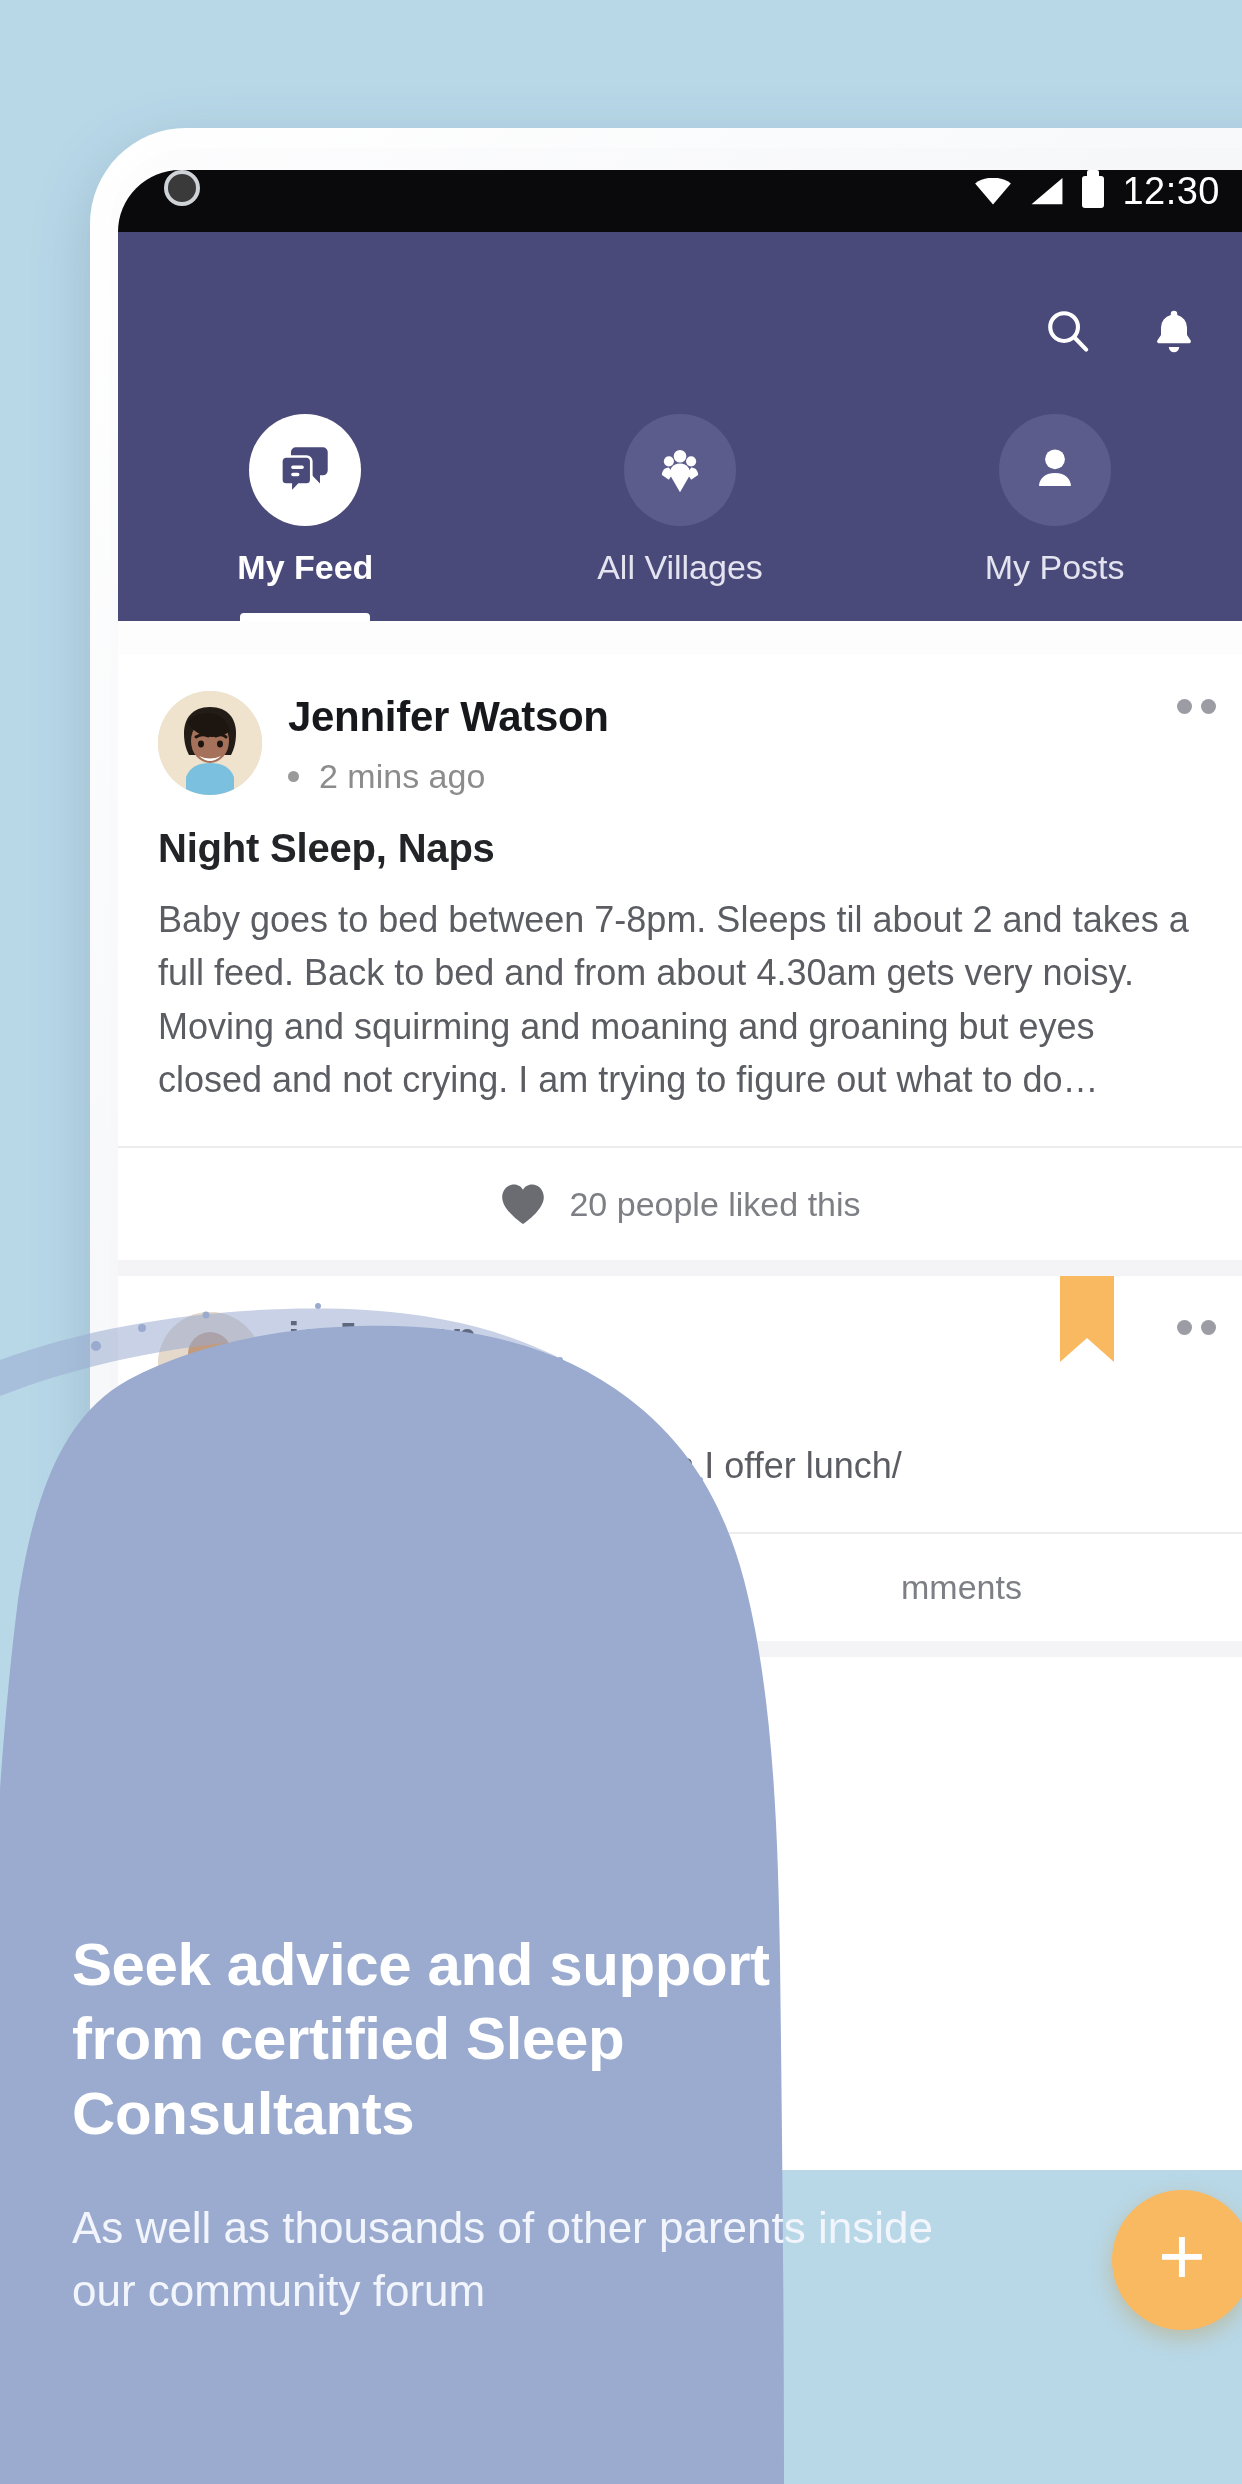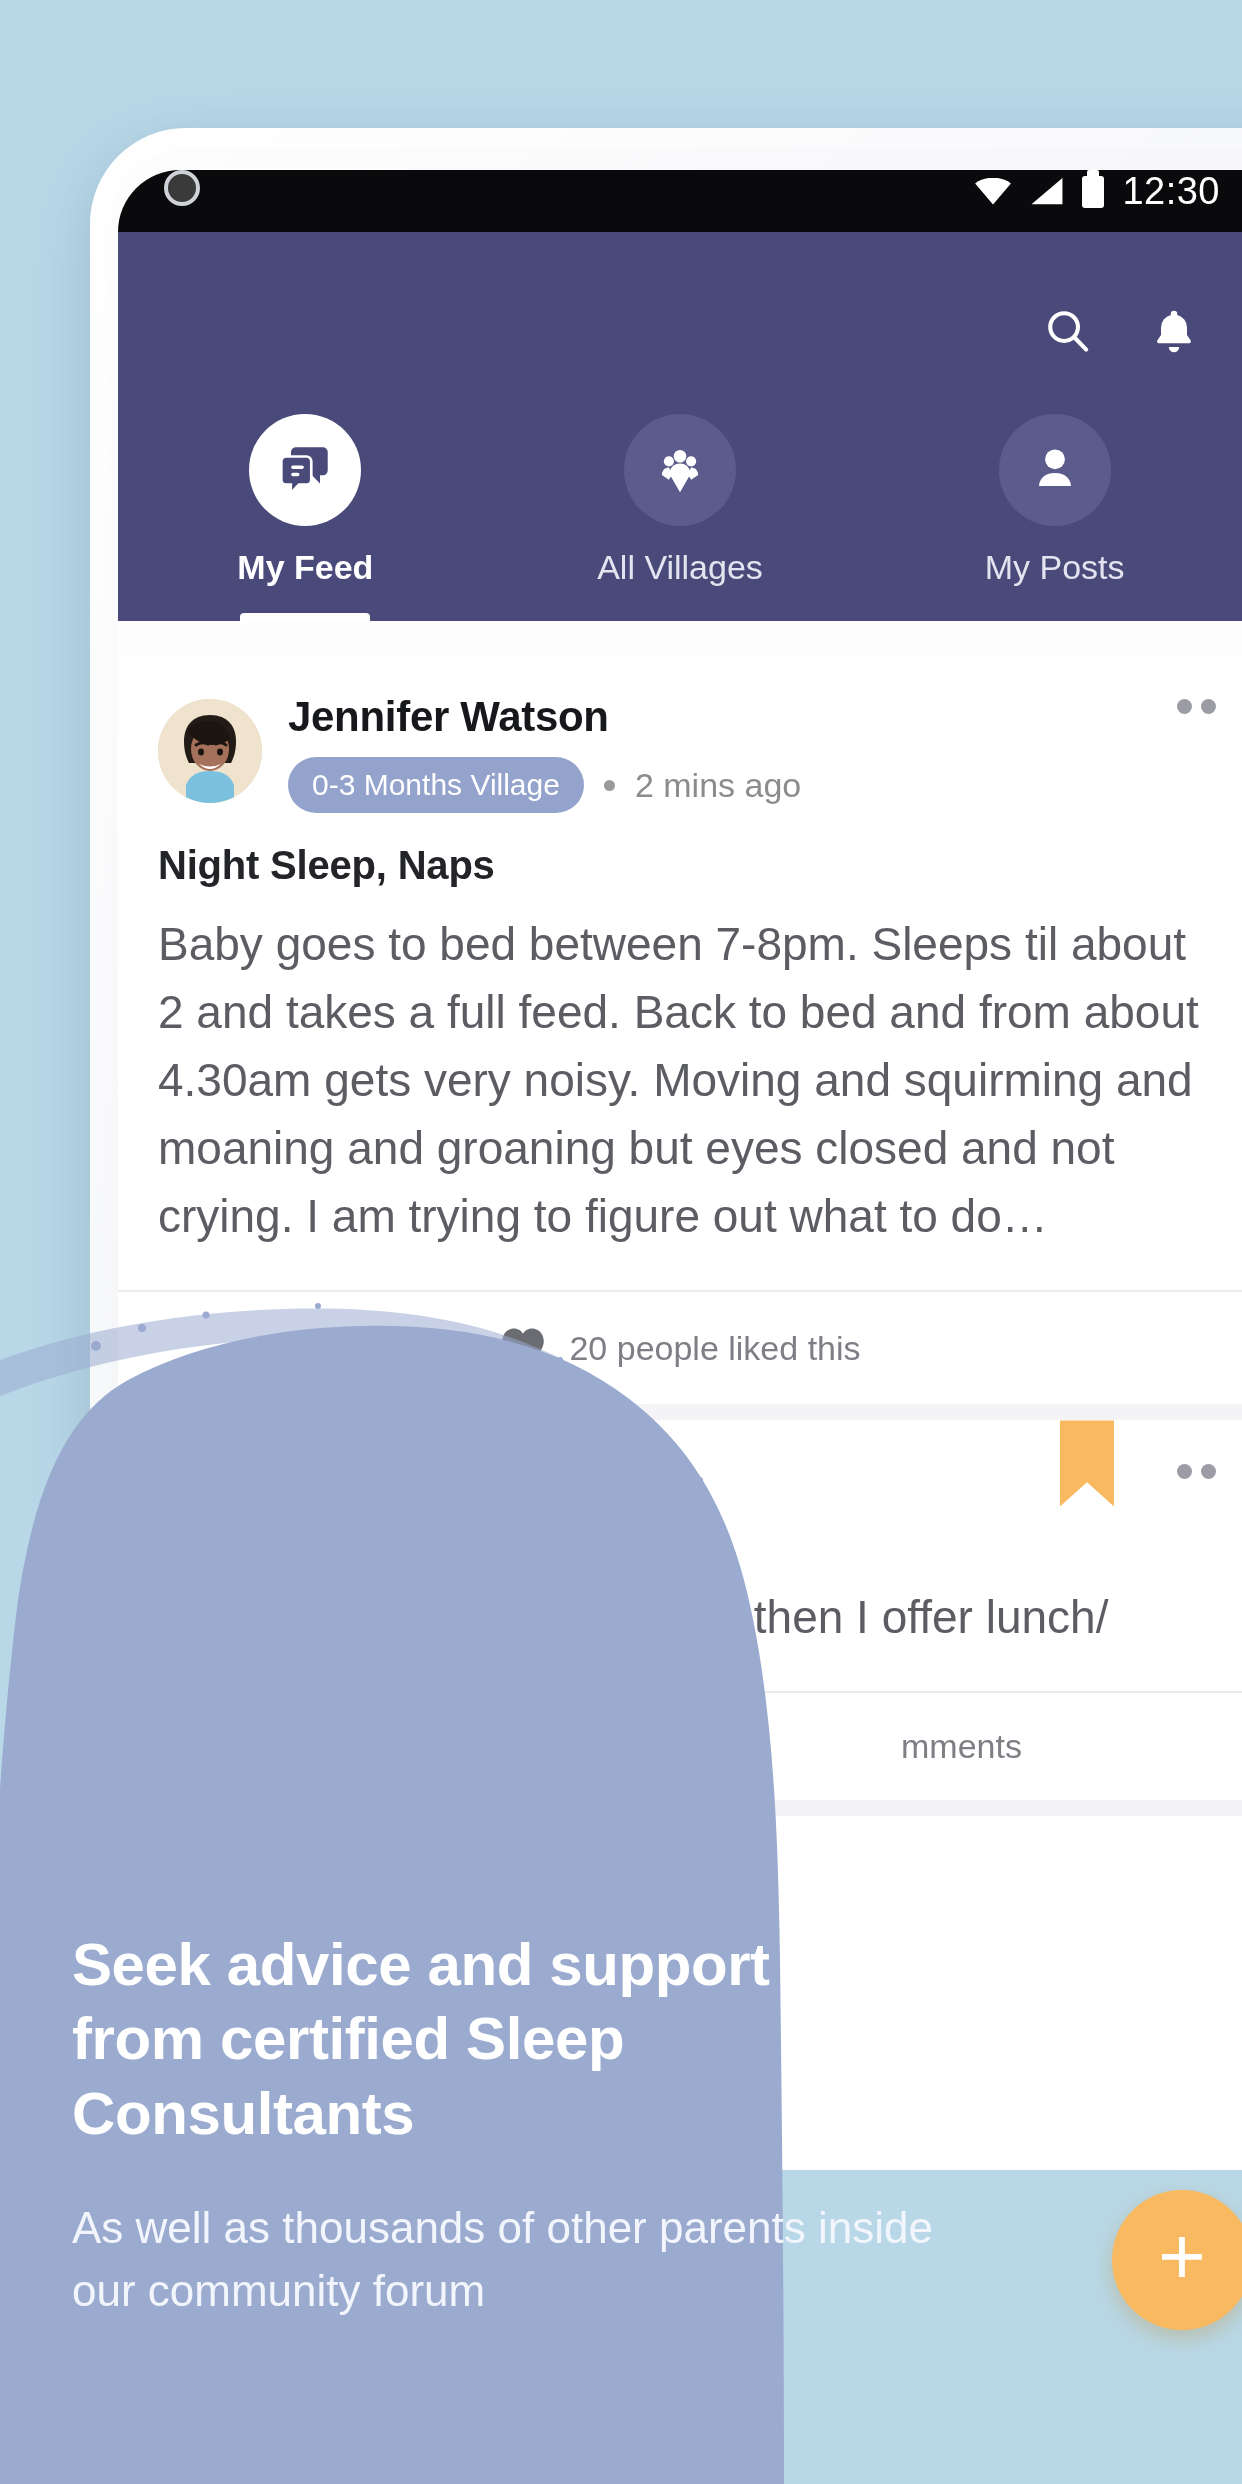--- a/index.html
+++ b/index.html
@@ -189,21 +189,21 @@
     clip-path:polygon(0 0,100% 0,100% 100%,50% 72%,0 100%);
   }
   .post-title{
     font-size:40px;
     font-weight:bold;
     color:#222428;
     padding:30px 40px 0 40px;
     letter-spacing:-.2px;
   }
   .post-body{
-    font-size:46px;
+    font-size:36px;
     line-height:1.48;
     color:#5b5d63;
     padding:22px 36px 40px 40px;
   }
   .post-actions{
     display:flex;
     border-top:2px solid #ececed;
   }
   .act{
     flex:1 1 0;
@@ -364,21 +364,20 @@
             <path d="M58 45 q6-3 10 1" stroke="#1c1510" stroke-width="3" fill="none" stroke-linecap="round"></path>
             <ellipse cx="43" cy="53" rx="3" ry="3.4" fill="#1b1410"></ellipse>
             <ellipse cx="62" cy="53" rx="3" ry="3.4" fill="#1b1410"></ellipse>
             <path d="M41 65 q11 10 22 0 q-11 5-22 0 Z" fill="#ffffff"></path>
             <path d="M28 86 c4-10 12-14 24-14 12 0 20 4 24 14 l0 18 -48 0 Z" fill="#7cc0e0"></path>
           </svg>
         </div>
         <div class="post-meta">
           <div class="author">Jennifer Watson</div>
           <div class="meta-row">
-            <div class="chip">0-3 Months Village</div>
             <div class="dot"></div>
             <div class="timeago">2 mins ago</div>
           </div>
         </div>
       </div>
       <div class="post-title">Night Sleep, Naps</div>
       <div class="post-body">Baby goes to bed between 7-8pm. Sleeps til about 2 and takes a full feed. Back to bed and from about 4.30am gets very noisy. Moving and squirming and moaning and groaning but eyes closed and not crying. I am trying to figure out what to do…</div>
       <div class="post-actions">
         <div class="act">
           <svg class="heart" viewBox="0 0 24 22">

